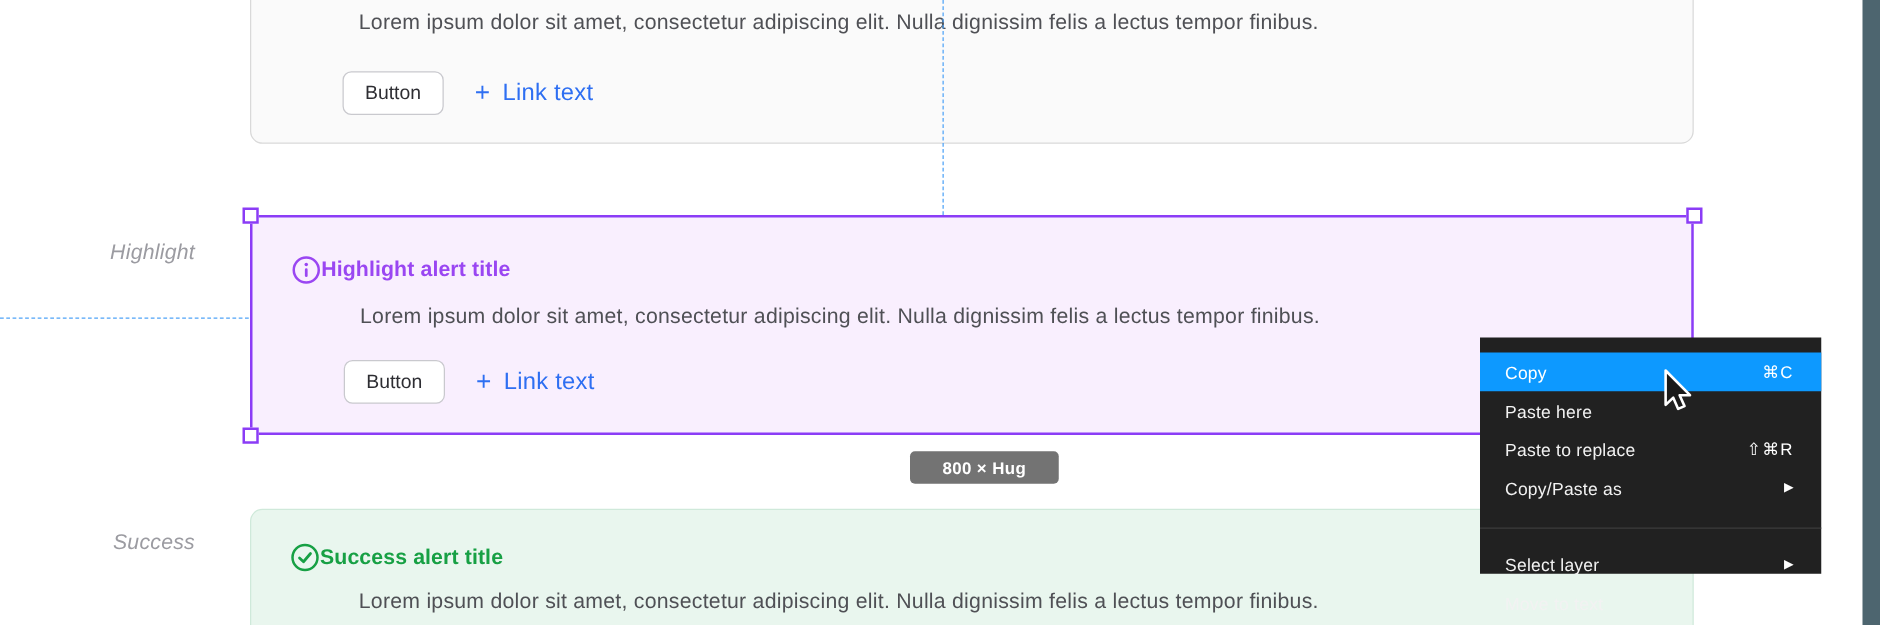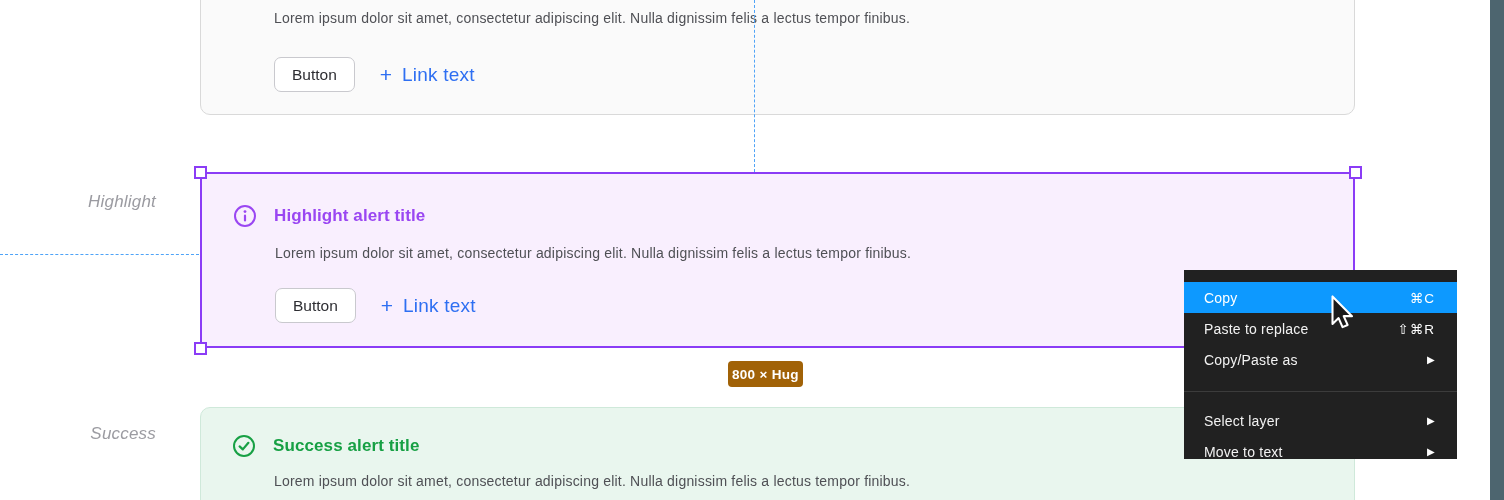--- a/index.html
+++ b/index.html
@@ -6,26 +6,26 @@
   html,body { width:1504px; height:500px; overflow:hidden; background:#fff;
               font-family:"Liberation Sans","DejaVu Sans",sans-serif; }
   .canvas { position:absolute; left:0; top:0; width:1504px; height:500px; background:#ffffff; }
 
   
   .card { position:absolute; left:200px; width:1155px; }
   .card-top { top:-61px; height:176px; background:#fafafa; border:1px solid #d9d9d9; border-radius:10px; }
   .card-highlight { top:172px; height:176px; background:#f9effe; border:2px solid #8b3cf6; border-radius:2px; }
   .card-success { top:407px; height:120px; background:#e9f6ee; border:1px solid #cfe9da; border-radius:10px 10px 0 0; }
 
-  .card .body-text { position:absolute; left:73px; font-size:14px; letter-spacing:.2px; color:#4f5055; line-height:22px; white-space:nowrap; }
+  .card .body-text { position:absolute; left:86px; font-size:17px; letter-spacing:.2px; color:#4f5055; line-height:22px; white-space:nowrap; }
   .card-top .body-text { top:67px; }
   .card-highlight .body-text { top:68px; }
   .card-success .body-text { top:62px; }
 
-  .title-row { position:absolute; left:31px; display:flex; align-items:center; gap:17px; height:26px; }
+  .title-row { position:absolute; left:31px; display:flex; align-items:center; height:26px; }
   .card-highlight .title-row { top:201px; position:absolute; top:29px; }
   .card-success .title-row { top:25px; }
   .alert-title { font-size:17px; font-weight:bold; letter-spacing:.1px; }
   .card-highlight .alert-title { color:#9a46f2; }
   .card-success .alert-title { color:#17a044; }
 
   .actions-row { position:absolute; left:73px; display:flex; align-items:center; }
   .card-top .actions-row { top:117px; }
   .card-highlight .actions-row { top:114px; }
 
@@ -40,21 +40,21 @@
   .side-label { position:absolute; left:0; width:156px; text-align:right; font-size:17px; color:#9b9ba1; letter-spacing:.2px;font-style:italic; }
   .label-highlight { top:192px; }
   .label-success { top:424px; }
 
   
   .vguide { position:absolute; left:754px; top:0; height:172px; width:0; border-left:1.5px dashed #4fa3f7; }
   .hguide { position:absolute; left:0; top:254px; width:199px; height:0; border-top:1.5px dashed #4fa3f7; }
   .handle { position:absolute; width:13px; height:13px; background:#ffffff; border:2px solid #8b3cf6; }
   .h-tl { left:194px; top:166px; } .h-tr { left:1349px; top:166px; } .h-bl { left:194px; top:342px; }
   .size-badge { position:absolute; left:728px; top:361px; height:26px; display:flex; align-items:center;
-                padding:0 4px; background:#a16207; border-radius:4px; color:#ffffff;
+                padding:0 26px; background:#737373; border-radius:4px; color:#ffffff;
                 font-size:13.5px; font-weight:bold; letter-spacing:.3px; }
 
   
   .menu { position:absolute; left:1184px; top:270px; width:273px; height:189px; background:#212121; padding-top:12px; z-index:5; }
   .menu-row { height:31px; display:flex; align-items:center; padding:0 22px 0 20px; color:#f2f2f2; font-size:14px; letter-spacing:.2px; }
   .menu-row.highlighted { background:#0d99ff; color:#ffffff; }
   .menu-row .spacer { flex:1; }
   .menu-row .shortcut { font-size:13.5px; color:#ffffff; letter-spacing:1px; }
   .menu-row .submenu-arrow { font-size:10px; color:#ffffff; }
   .menu-divider { height:1px; background:#3c3c3c; margin:16px 0 13px 0; }
@@ -123,20 +123,25 @@
 
   <div class="size-badge">800 × Hug</div>
 
   <div class="menu">
     <div class="menu-row highlighted">
       <span>Copy</span>
       <span class="spacer"></span>
       <span class="shortcut">⌘C</span>
     </div>
     <div class="menu-row">
+      <span>Paste here</span>
+      <span class="spacer"></span>
+      <span class="shortcut"></span>
+    </div>
+    <div class="menu-row">
       <span>Paste to replace</span>
       <span class="spacer"></span>
       <span class="shortcut">⇧⌘R</span>
     </div>
     <div class="menu-row">
       <span>Copy/Paste as</span>
       <span class="spacer"></span>
       <span class="submenu-arrow">▶</span>
     </div>
     <div class="menu-divider"></div>

